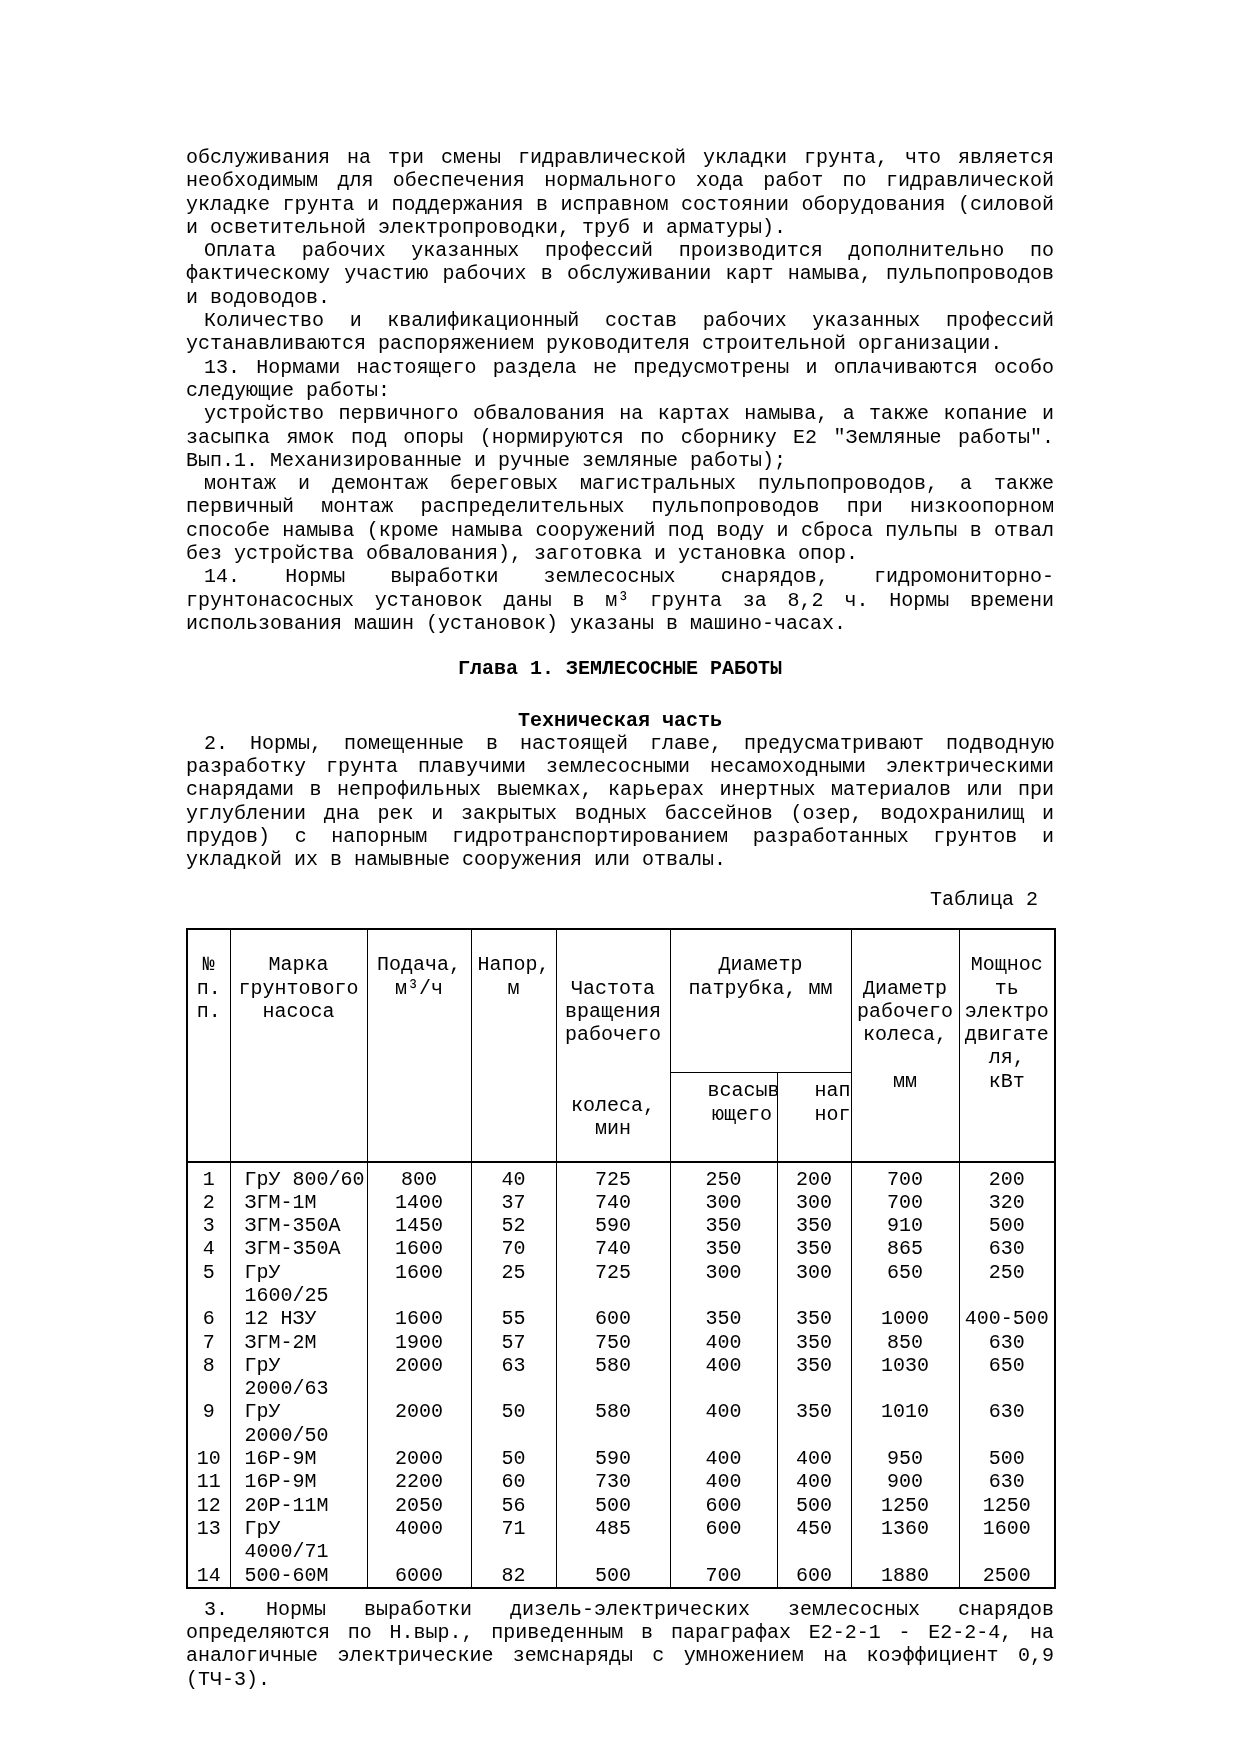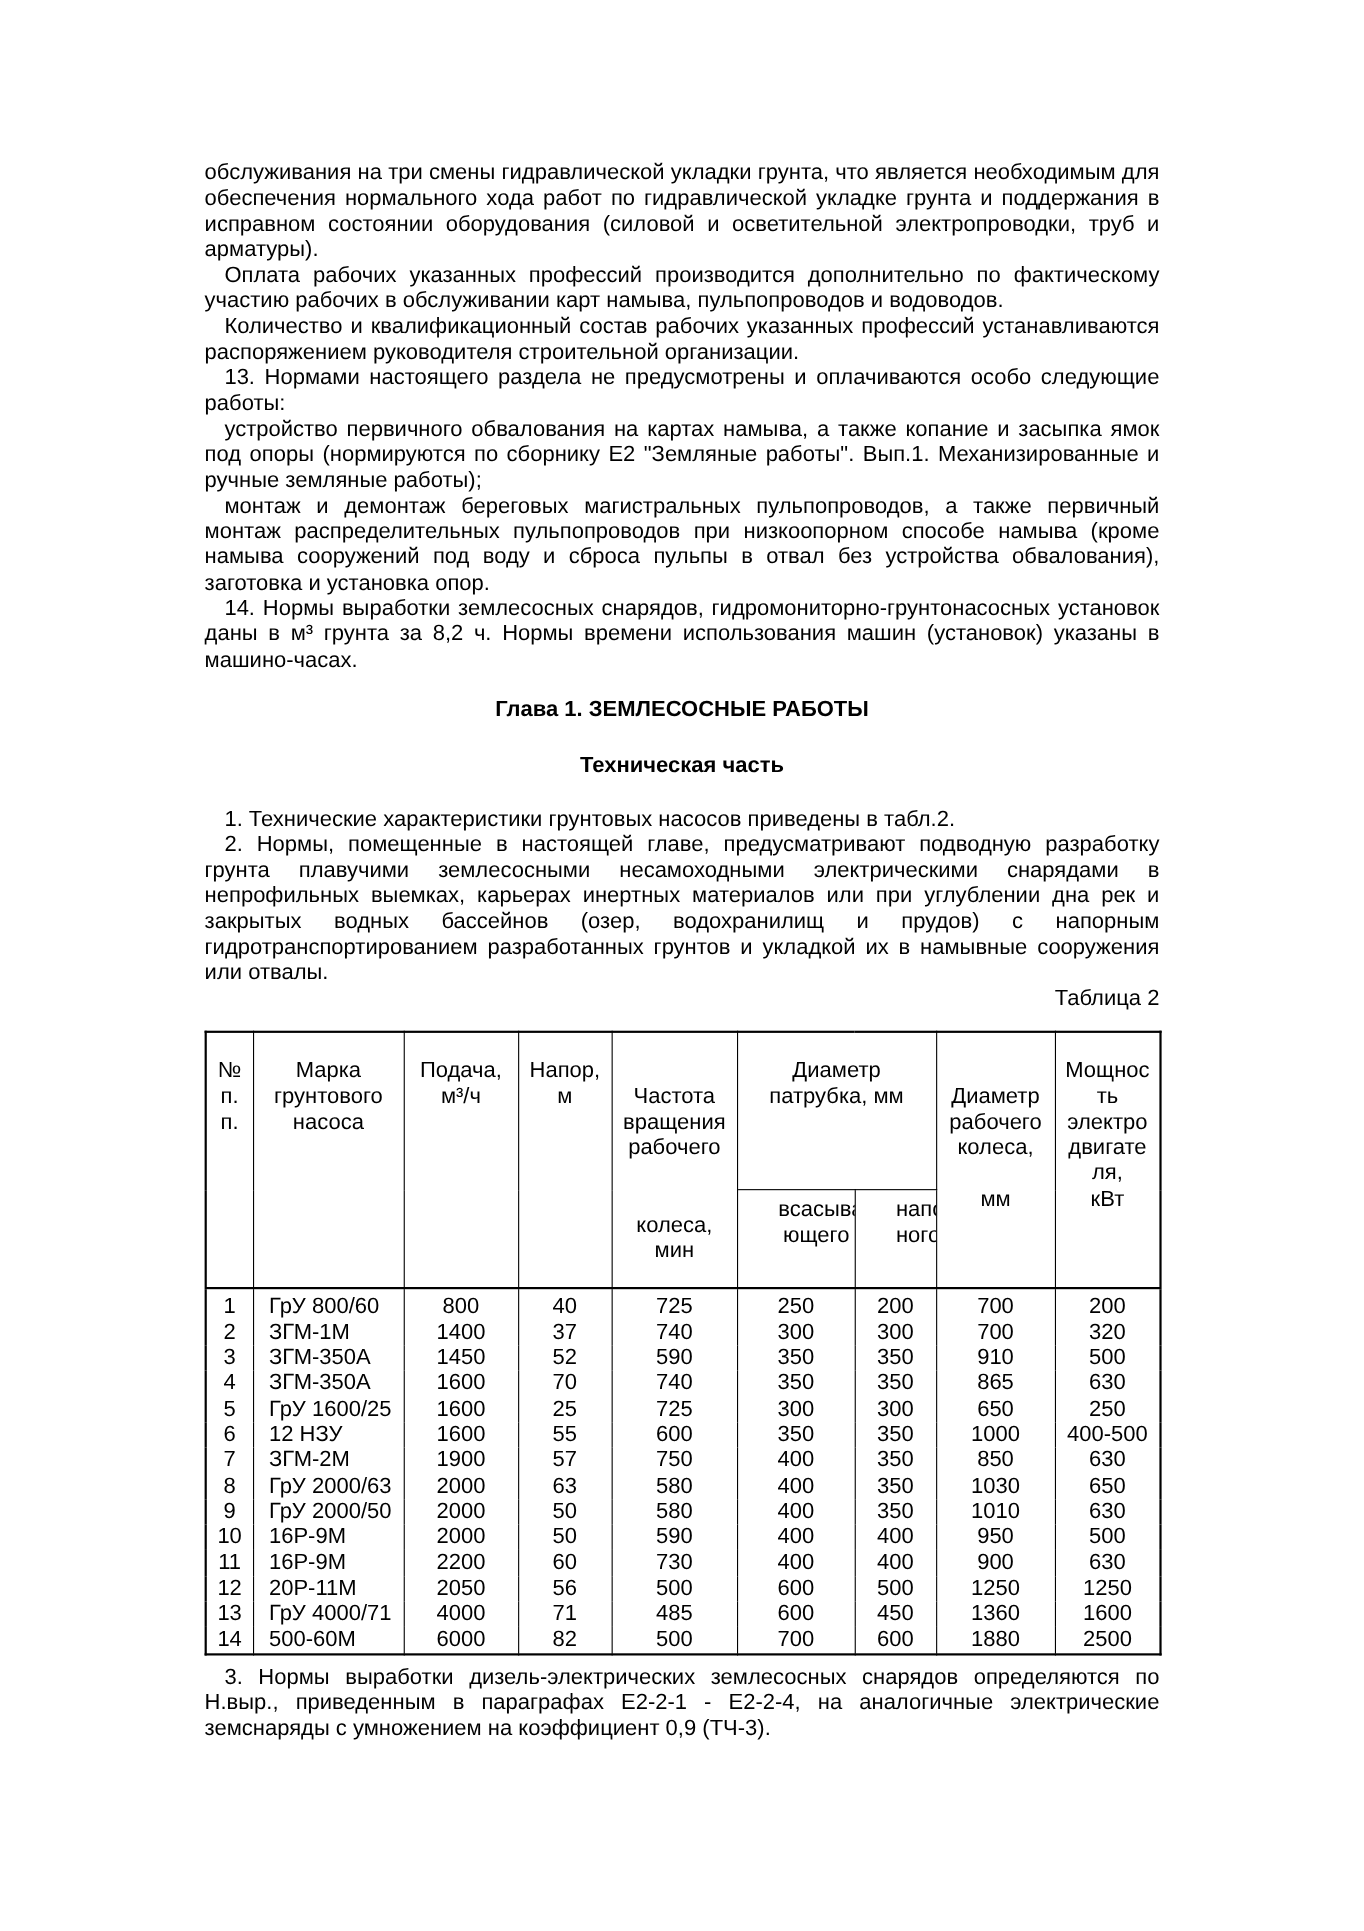--- a/index.html
+++ b/index.html
@@ -2,42 +2,42 @@
 <html><head>
 <meta charset="utf-8">
 <style>
   html, body { margin: 0; padding: 0; background: #ffffff; }
   .page {
     position: relative;
     width: 1240px;
     height: 1755px;
     background: #ffffff;
     color: #000;
-    font-family: Liberation Sans, sans-serif;
+    font-family: Liberation Mono, monospace;
     font-size: 20px;
     line-height: 23.3px;
     overflow: hidden;
     box-sizing: border-box;
     padding: 146px 186px 0 186px;
   }
   .para {
     margin: 0;
     text-align: justify;
     text-indent: 18px;
   }
   .para.noindent { text-indent: 0; }
   .heading {
     margin: 22px 0 0 0;
     text-align: center;
     font-weight: bold;
   }
   .heading.sub { margin-top: 28px; }
   .para.after-heading { margin-top: 25px; }
   .table-caption {
-    margin: 0;
+    margin: 16px;
     text-align: right;
   }
   table.pump {
     border-collapse: collapse;
     table-layout: fixed;
     width: 868px;
     margin-top: 17px;
     border: 2px solid #000;
   }
   table.pump th, table.pump td {
@@ -78,21 +78,20 @@
   <p class="para">Оплата рабочих указанных профессий производится дополнительно по фактическому участию рабочих в обслуживании карт намыва, пульпопроводов и водоводов.</p>
   <p class="para">Количество и квалификационный состав рабочих указанных профессий устанавливаются распоряжением руководителя строительной организации.</p>
   <p class="para">13. Нормами настоящего раздела не предусмотрены и оплачиваются особо следующие работы:</p>
   <p class="para">устройство первичного обвалования на картах намыва, а также копание и засыпка ямок под опоры (нормируются по сборнику Е2 "Земляные работы". Вып.1. Механизированные и ручные земляные работы);</p>
   <p class="para">монтаж и демонтаж береговых магистральных пульпопроводов, а также первичный монтаж распределительных пульпопроводов при низкоопорном способе намыва (кроме намыва сооружений под воду и сброса пульпы в отвал без устройства обвалования), заготовка и установка опор.</p>
   <p class="para">14. Нормы выработки землесосных снарядов, гидромониторно-грунтонасосных установок даны в м³ грунта за 8,2 ч. Нормы времени использования машин (установок) указаны в машино-часах.</p>
 
   <div class="heading">Глава 1. ЗЕМЛЕСОСНЫЕ РАБОТЫ</div>
   <div class="heading sub">Техническая часть</div>
 
-  <p class="para after-heading">1. Технические характеристики грунтовых насосов приведены в табл.2.</p>
   <p class="para">2. Нормы, помещенные в настоящей главе, предусматривают подводную разработку грунта плавучими землесосными несамоходными электрическими снарядами в непрофильных выемках, карьерах инертных материалов или при углублении дна рек и закрытых водных бассейнов (озер, водохранилищ и прудов) с напорным гидротранспортированием разработанных грунтов и укладкой их в намывные сооружения или отвалы.</p>
 
   <div class="table-caption">Таблица 2</div>
 
   <table class="pump">
     <colgroup>
       <col style="width:43px">
         <col style="width:137px">
         <col style="width:104px">
       <col style="width:85px">

